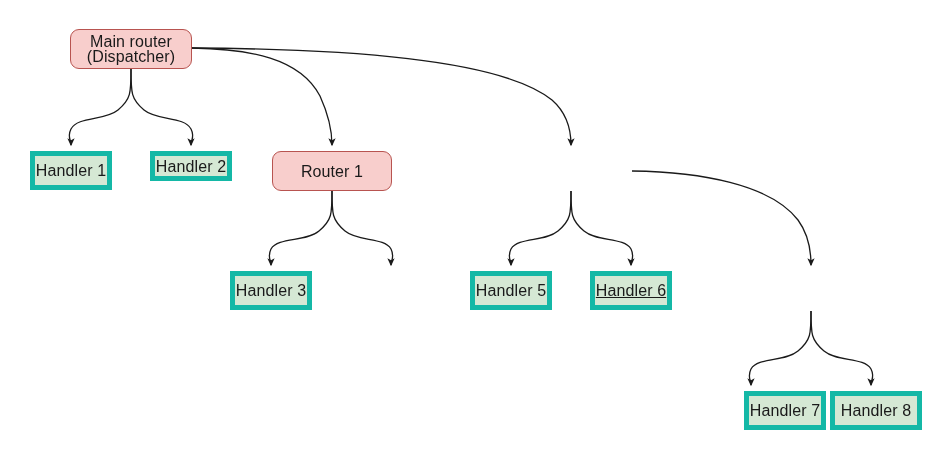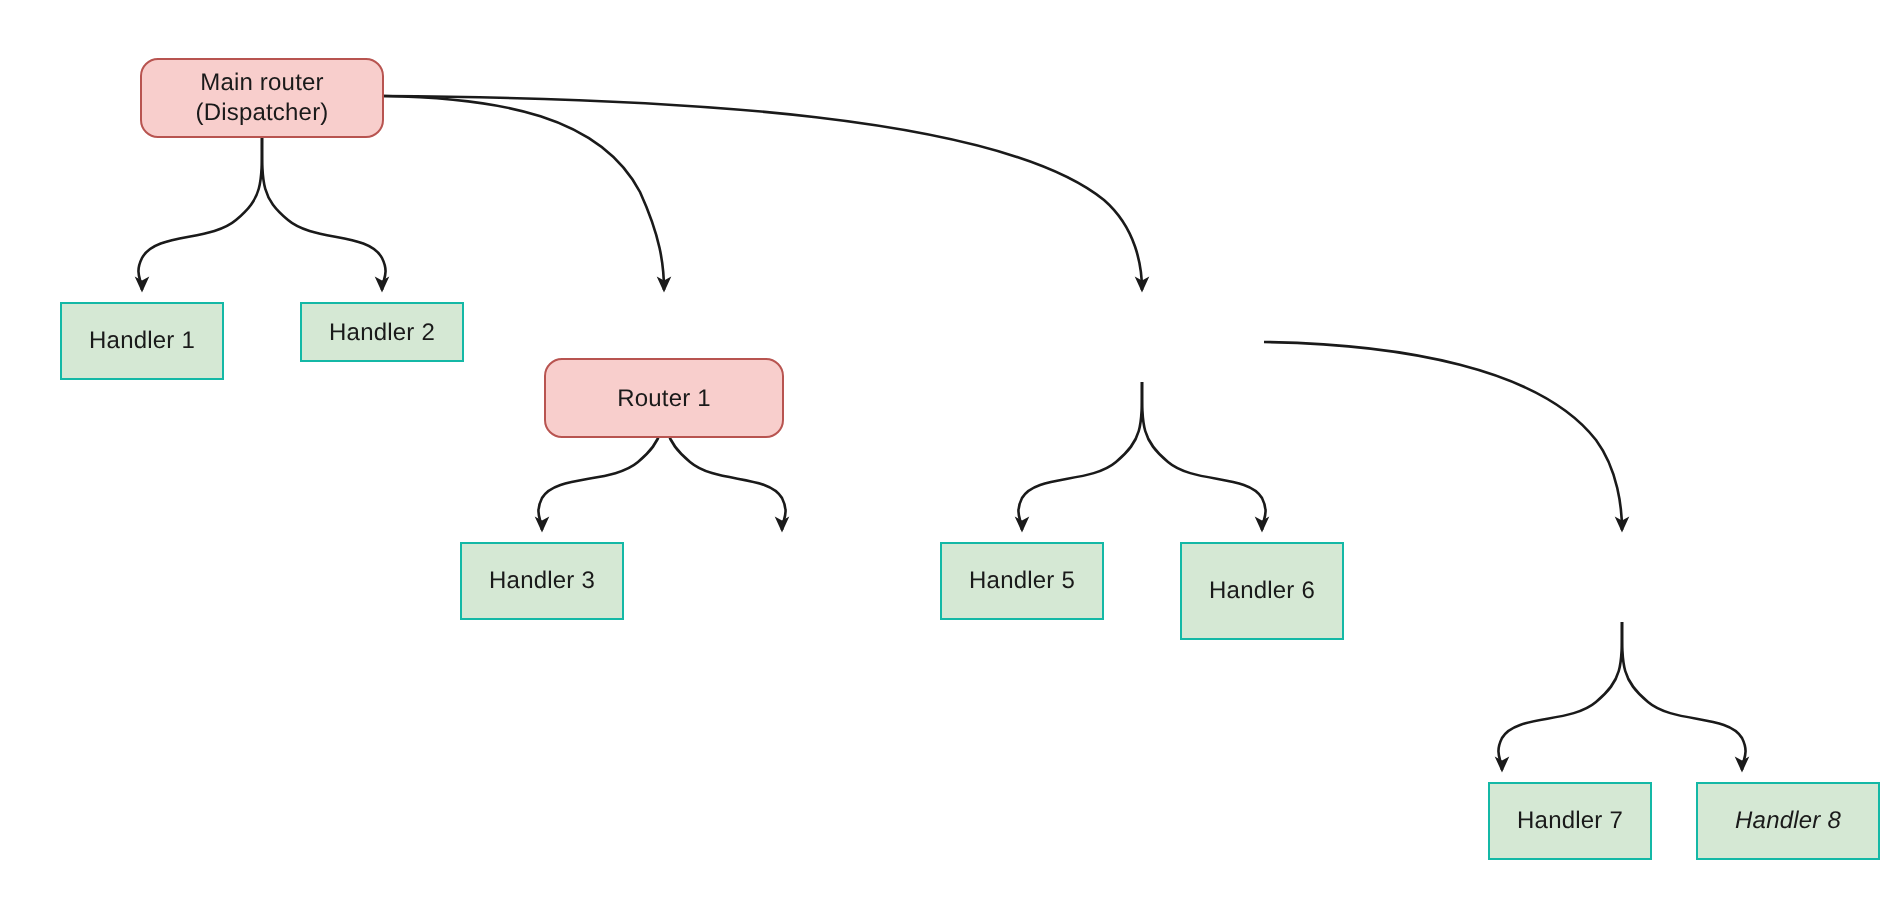--- a/index.html
+++ b/index.html
@@ -27,34 +27,34 @@
     height: 461px;
     pointer-events: none;
   }
   .node {
     position: absolute;
     box-sizing: border-box;
     display: flex;
     align-items: center;
     justify-content: center;
     text-align: center;
-    font-size: 12px;
+    font-size: 16px;
     line-height: 15px;
     color: #1a1a1a;
     letter-spacing: 0.1px;
     white-space: pre-line;
   }
   .node.router {
     background: #f8cecc;
     border: 1px solid #b85450;
     border-radius: 9px;
   }
   .node.handler {
     background: #d5e8d4;
-    border: 1px solid #14b8a6;
+    border: 5px solid #14b8a6;
     border-radius: 0px;
   }
   .node-label {
     display: block;
     pointer-events: none;
   }
 </style>
 </head>
 <body>
 
@@ -96,40 +96,40 @@
   </div>
 
   <div class="node handler" style="left:30px; top:151px; width:82px; height:39px;">
     <span class="node-label">Handler 1</span>
   </div>
 
   <div class="node handler" style="left:150px; top:151px; width:82px; height:30px;">
     <span class="node-label">Handler 2</span>
   </div>
 
-  <div class="node router" style="left:272px; top:151px; width:120px; height:40px;margin-top:28px;">
+  <div class="node router" style="left:272px; top:151px; width:120px; height:40px;">
     <span class="node-label">Router 1</span>
   </div>
 
 
   <div class="node handler" style="left:230px; top:271px; width:82px; height:39px;">
     <span class="node-label">Handler 3</span>
   </div>
 
 
   <div class="node handler" style="left:470px; top:271px; width:82px; height:39px;">
     <span class="node-label">Handler 5</span>
   </div>
 
-  <div class="node handler" style="left:590px; top:271px; width:82px; height:49px;">
+  <div class="node handler" style="left:590px; top:271px; width:82px; height:39px;text-decoration:underline;">
     <span class="node-label">Handler 6</span>
   </div>
 
 
   <div class="node handler" style="left:710px; top:391px; width:82px; height:39px;margin-left:34px;">
     <span class="node-label">Handler 7</span>
   </div>
 
-  <div class="node handler" style="left:848px; top:391px; width:92px; height:39px;font-style:italic;">
+  <div class="node handler" style="left:830px; top:391px; width:92px; height:39px;">
     <span class="node-label">Handler 8</span>
   </div>
 
 </div>
 
 </body></html>

